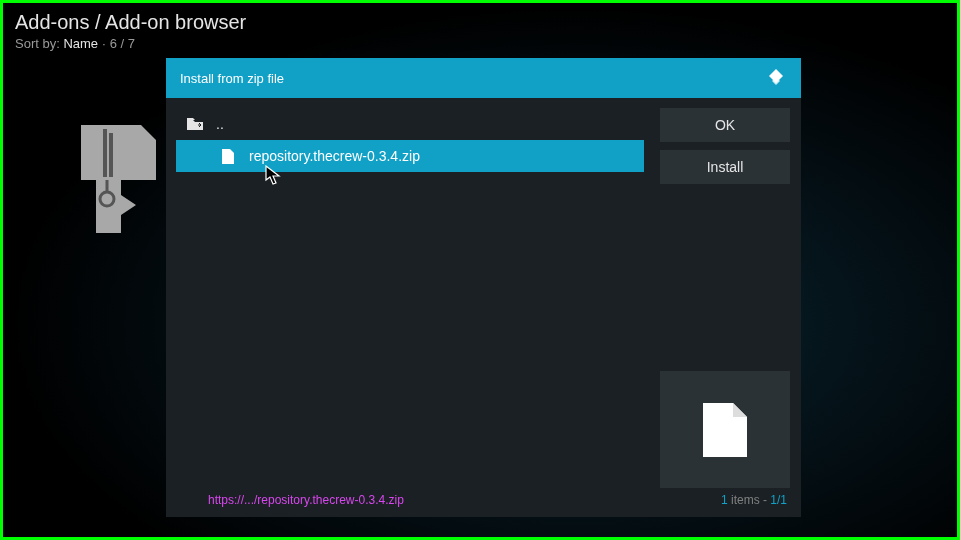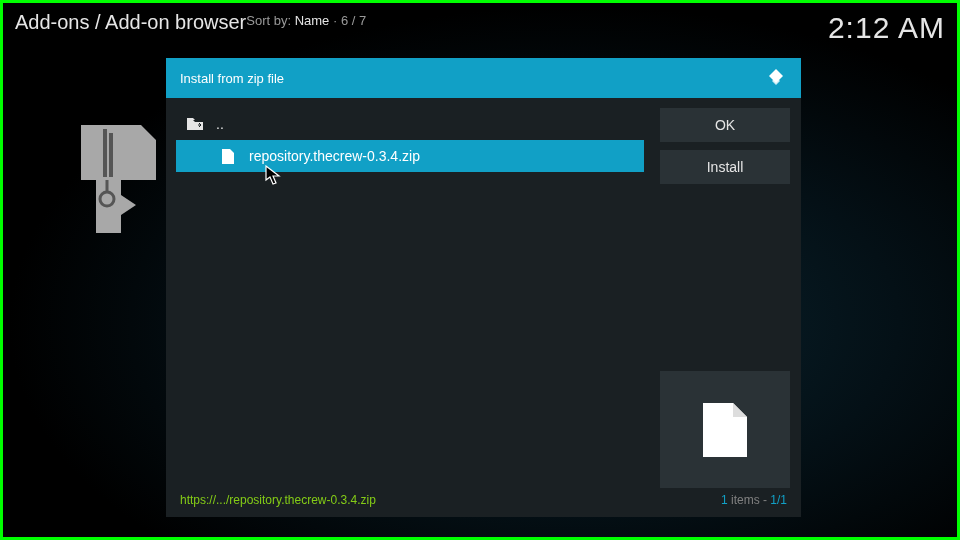--- a/index.html
+++ b/index.html
@@ -19,21 +19,21 @@
     }
     .header {
       position: absolute;
       top: 8px;
       left: 12px;
       right: 12px;
       display: flex;
       justify-content: space-between;
       color: #e5e5e5;
     }
-    .header-left { display: flex; }
+    .header-left { display: flex; flex-direction: column; }
     .breadcrumb { font-size: 20px; color: #e5e5e5; }
     .sort-line { font-size: 13px; color: #9a9a9a; margin-top: 2px; }
     .clock { font-size: 30px; color: #e5e5e5; font-weight: 300; letter-spacing: 1px; }
 
     .zip-icon-bg {
       position: absolute;
       left: 78px;
       top: 122px;
       width: 82px;
       height: 108px;
@@ -113,21 +113,21 @@
     }
 
     .dialog-footer {
       background: #1a2023;
       padding: 7px 14px 10px;
       display: flex;
       justify-content: space-between;
       align-items: center;
       font-size: 12px;
     }
-    .path-text { color: #84cc16; }
+    .path-text { color: #d946ef; margin-left: 28px; }
     .count-text { color: #808080; }
     .count-text .hl { color: #11a0c6; }
 
     .cursor {
       position: absolute;
       left: 262px;
       top: 162px;
       width: 18px;
       height: 22px;
       pointer-events: none;
@@ -139,21 +139,20 @@
 
 <div class="bg-gradient"></div>
 
 <div class="header">
   <div class="header-left">
     <div class="breadcrumb">Add-ons / Add-on browser</div>
     <div class="sort-line">
       <span>Sort by: </span><span style="color:#e5e5e5">Name</span><span>  ·  </span><span>6 / 7</span>
     </div>
   </div>
-  <div class="clock">2:12 AM</div>
 </div>
 
 <svg class="zip-icon-bg" viewBox="0 0 82 108">
   <path d="M0 0 H60 L75 15 V55 H40 V70 L55 80 L40 90 V108 H15 V55 H0 Z" fill="#a8a8a8"></path>
   <rect x="22" y="4" width="4" height="48" fill="#555"></rect>
   <rect x="28" y="8" width="4" height="44" fill="#555"></rect>
   <circle cx="26" cy="74" r="7" fill="none" stroke="#555" stroke-width="3"></circle>
   <path d="M26 67 V55" stroke="#555" stroke-width="3"></path>
 </svg>
 

